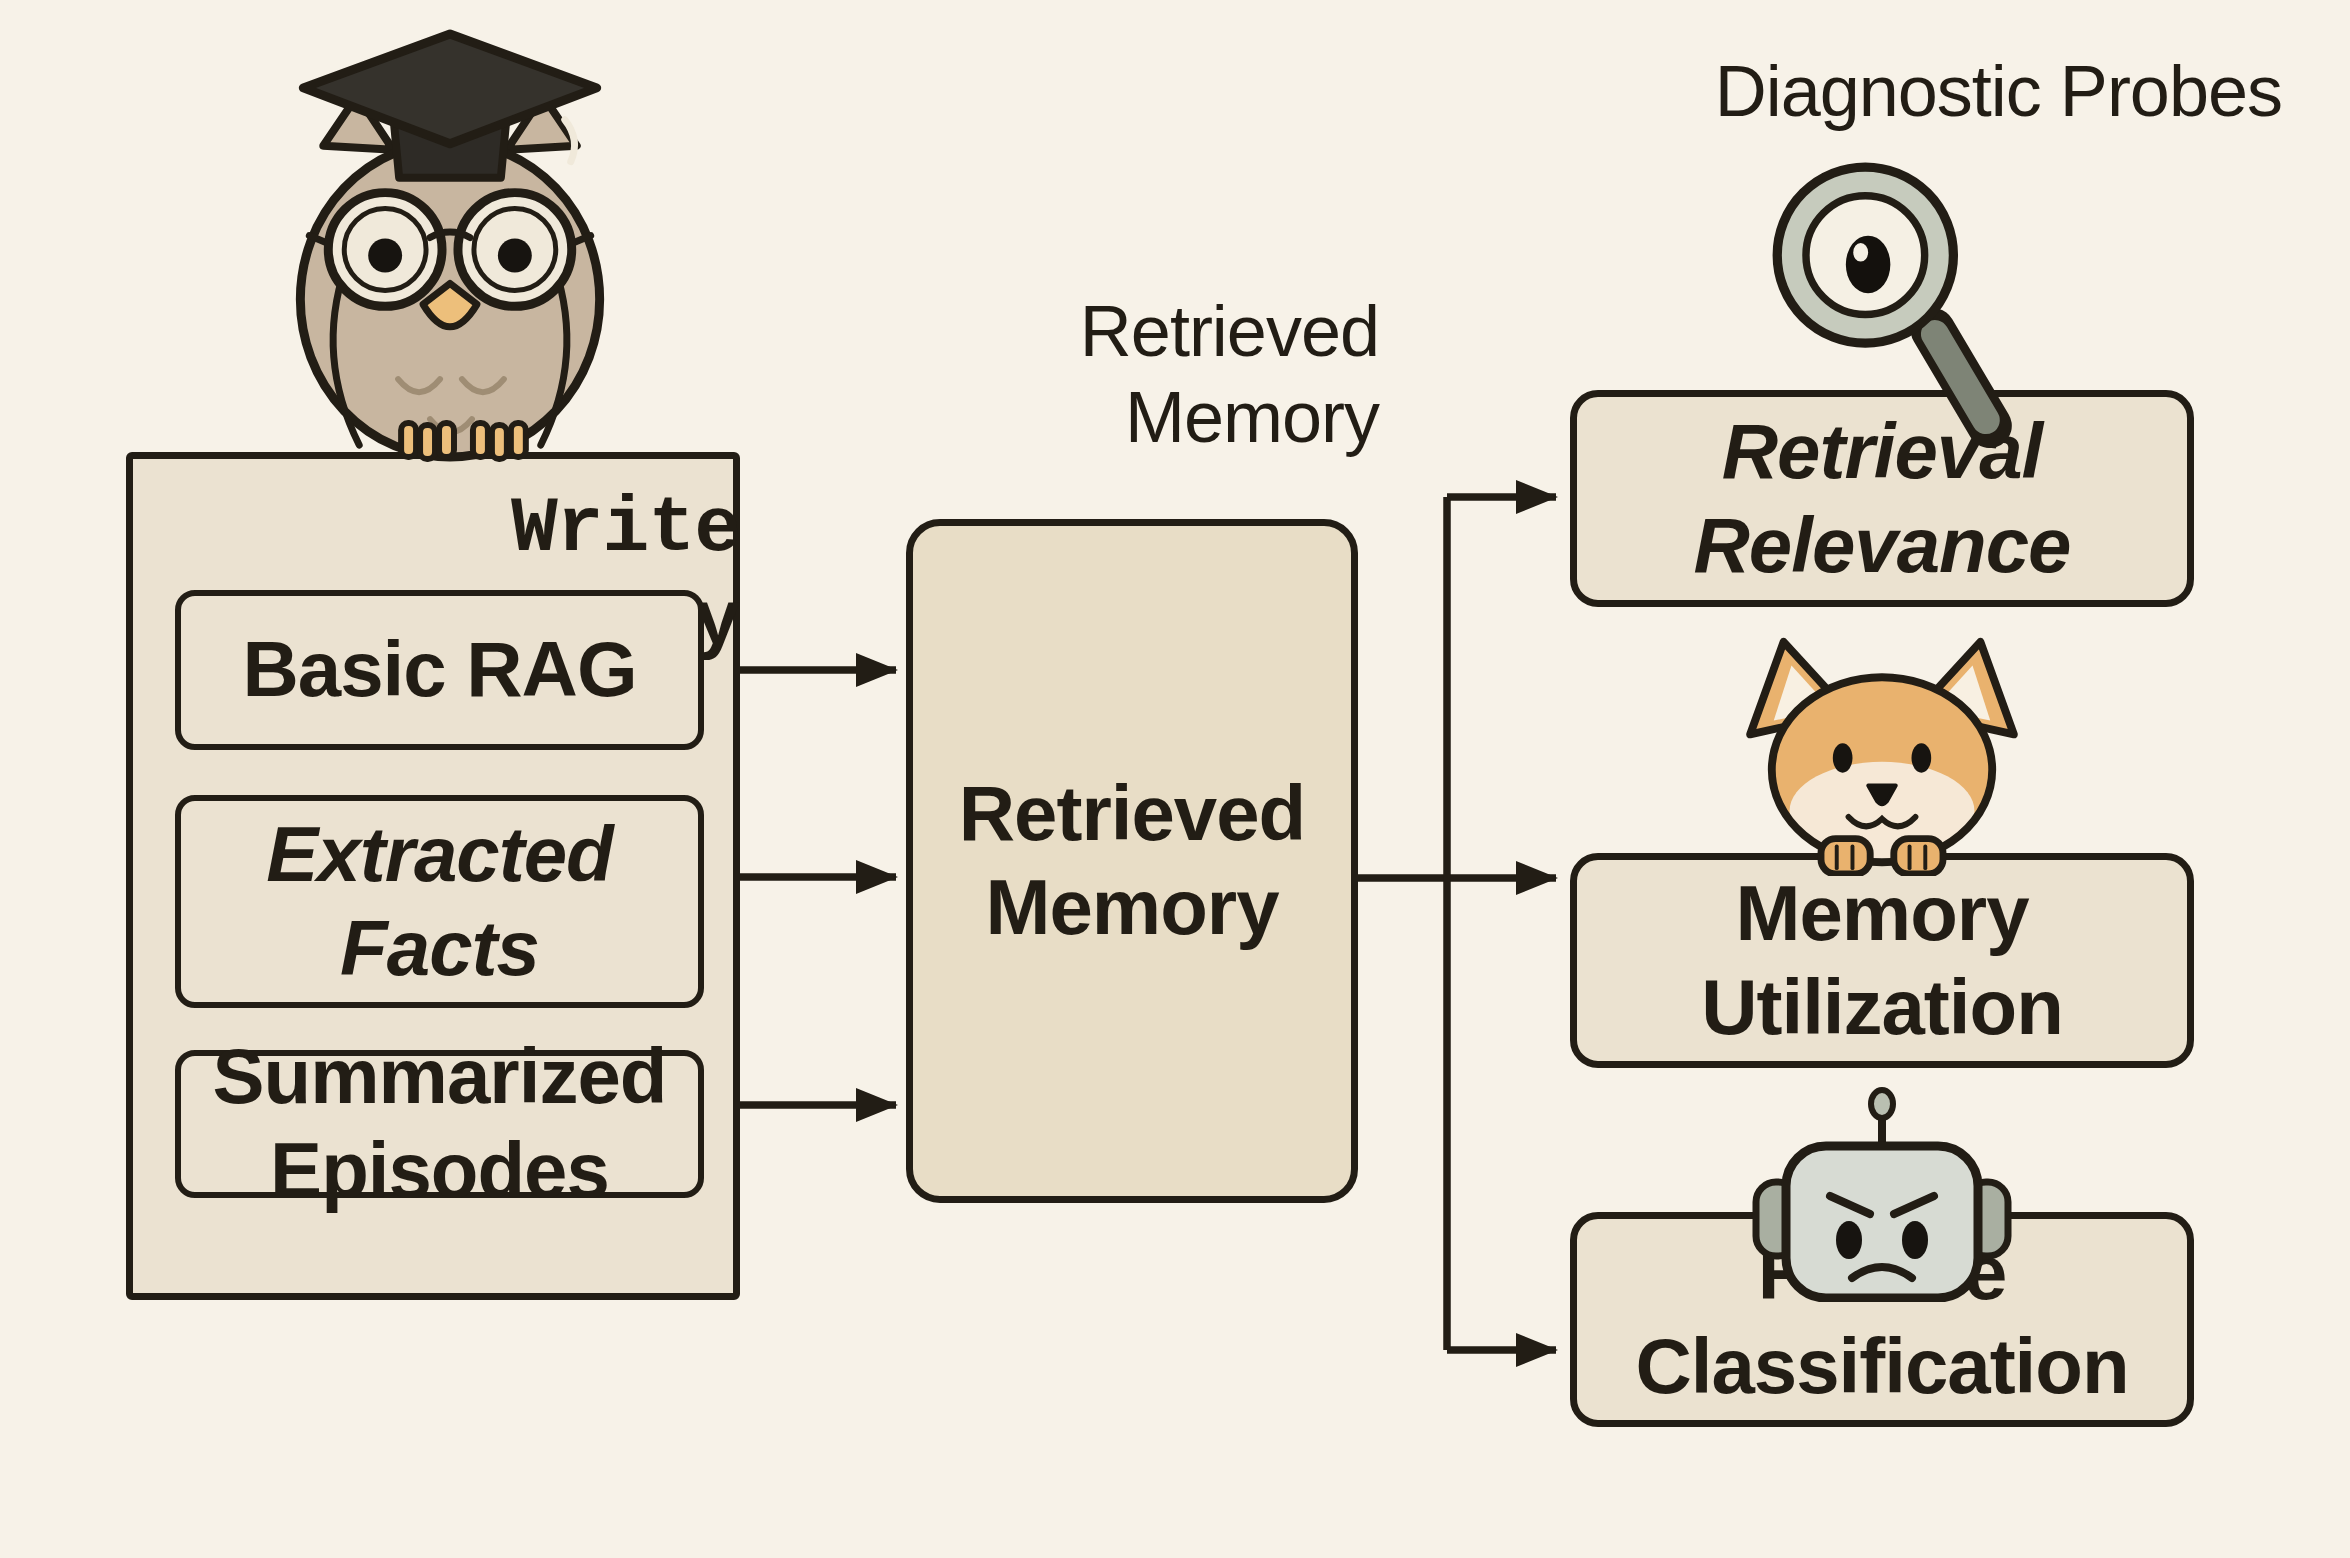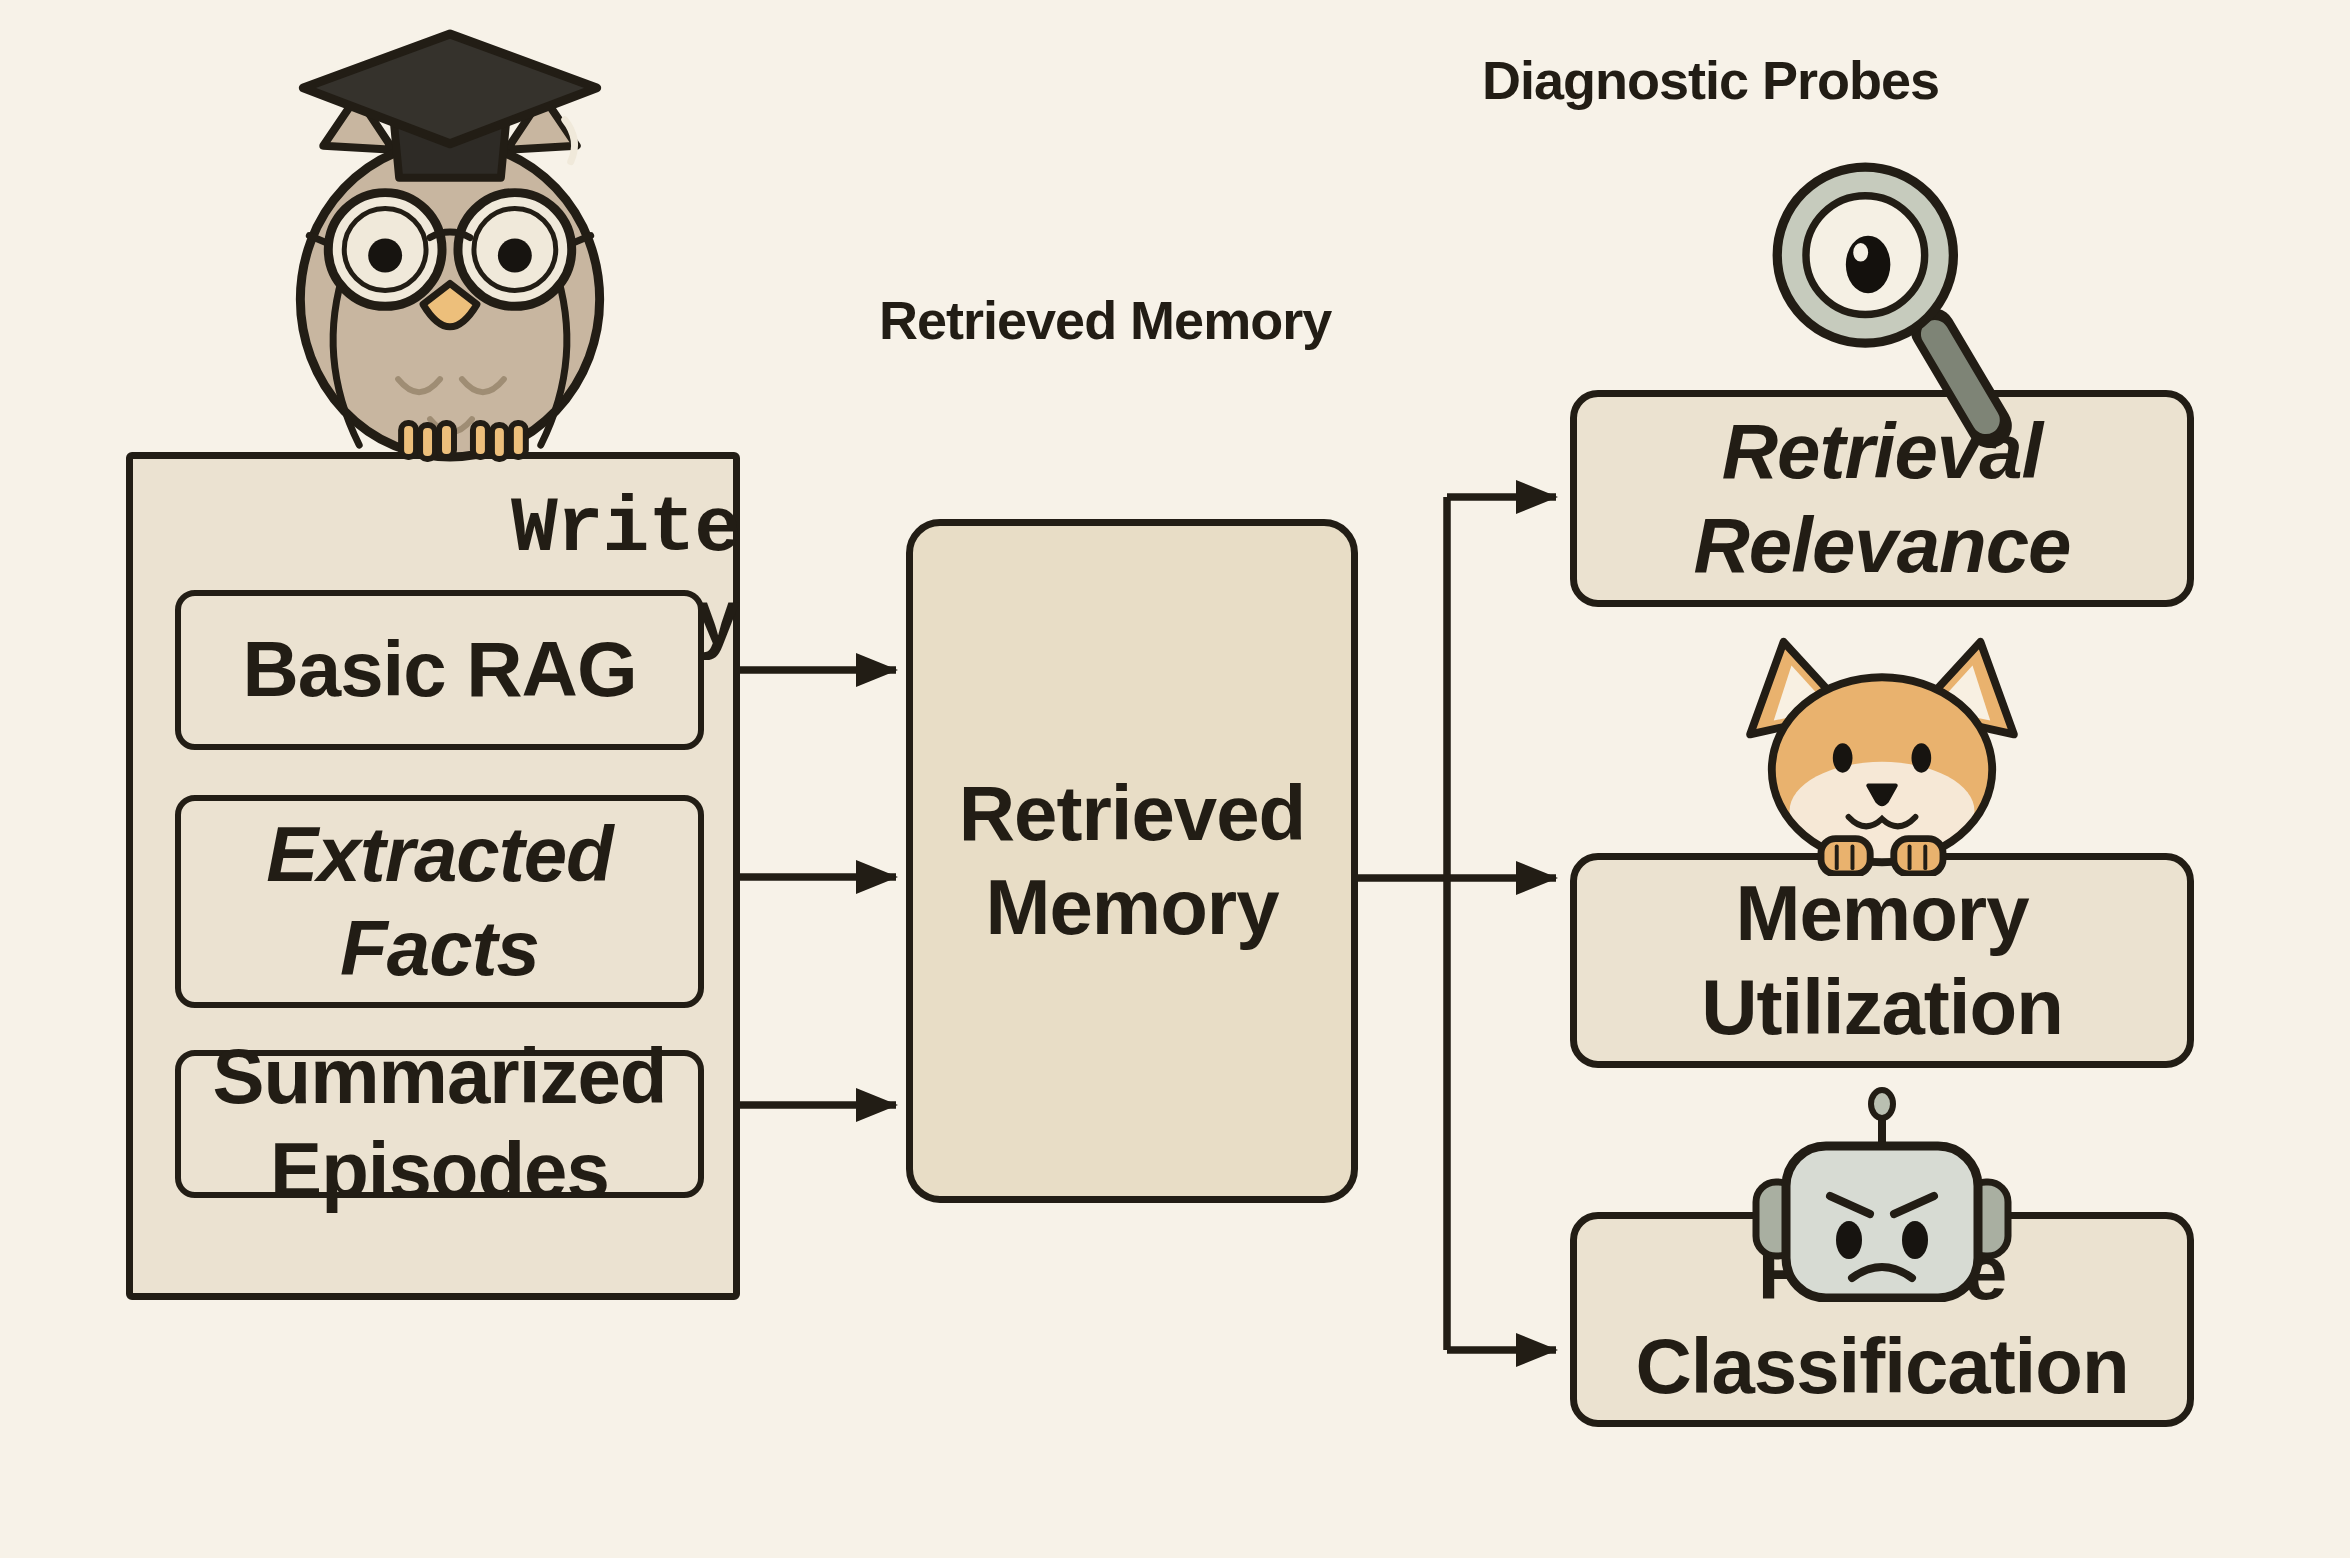--- a/index.html
+++ b/index.html
@@ -34,23 +34,23 @@
   }
   .label {
     font-weight: 700;
     font-size: 78px;
     line-height: 1.2;
     letter-spacing: -1px;
     color: #221d15;
   }
   .heading {
     position: absolute;
-    text-align: left;
-    font-weight: 700;
-    font-size: 54px;
+    text-align: right;
+    font-weight: 400;
+    font-size: 72px;
     line-height: 1.2;
     letter-spacing: -1px;
     color: #221d15;
   }
   
   .panel {
     position: absolute;
     box-sizing: border-box;
     left: 126px; top: 452px;
     width: 614px; height: 848px;

